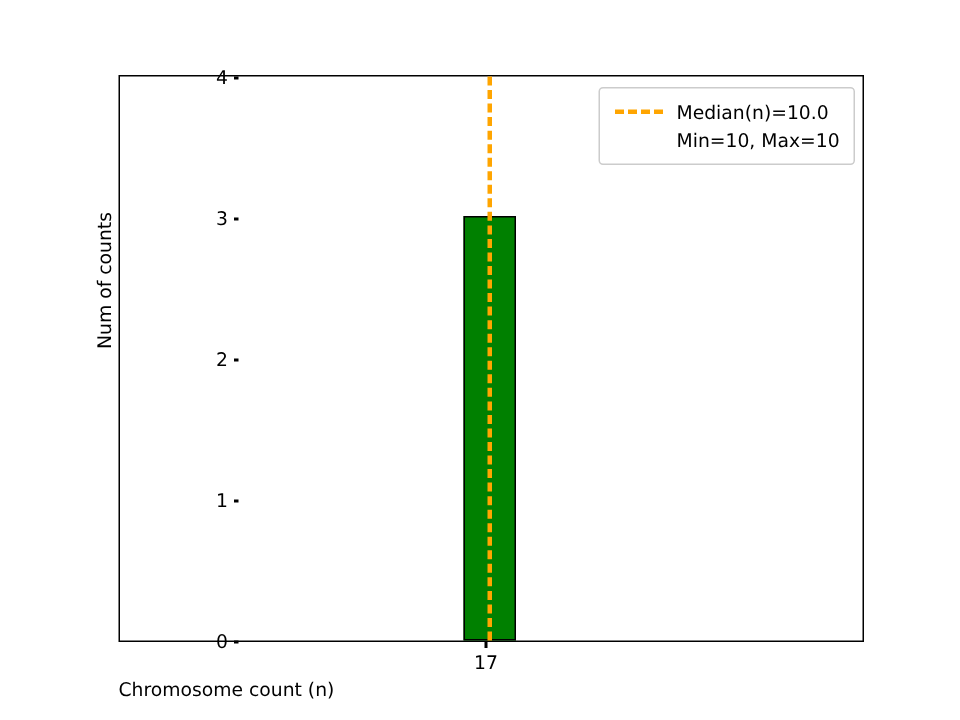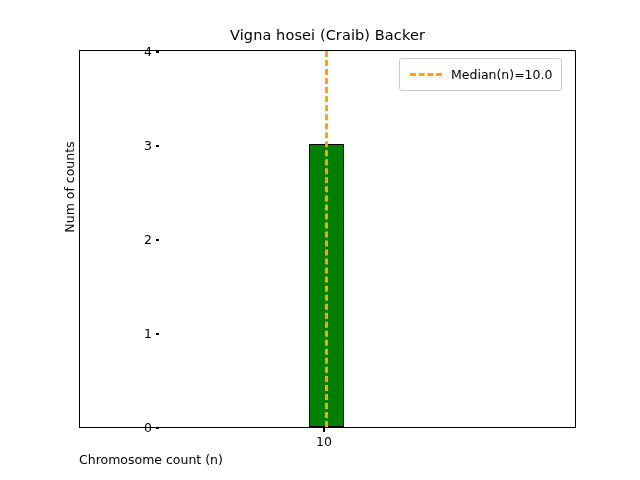--- a/index.html
+++ b/index.html
@@ -192,21 +192,20 @@
   }
   .legend-sub {
     white-space: nowrap;
   }
 </style>
 </head>
 <body>
 
 <div id="figure">
 
-  <div id="chart-title">Vigna hosei (Craib) Backer</div>
 
   <div id="ylabel">Num of counts
 (Total 3)</div>
 
   <div id="xlabel">Chromosome count (n)</div>
 
   <div id="axes">
 
     <div class="ytick" style="top:377px;">
       <span class="tick-line"></span>
@@ -232,23 +231,24 @@
     <div id="bar-group">
       <div class="bar" style="left:229px; width:35px; bottom:0px; height:283px;"></div>
       <div class="median-line" style="left:245px;"></div>
     </div>
 
     <div id="legend">
       <div class="legend-row">
         <span class="legend-sample"></span>
         <span class="legend-texts">
           <span class="legend-label">Median(n)=10.0</span>
+          <span class="legend-sub">Min=10, Max=10</span>
         </span>
       </div>
     </div>
   </div>
 
   <div class="xtick" style="left:324px;">
     <span class="tick-line"></span>
-    <span class="tick-label">10</span>
+    <span class="tick-label">17</span>
   </div>
 
 </div>
 
 </body></html>

